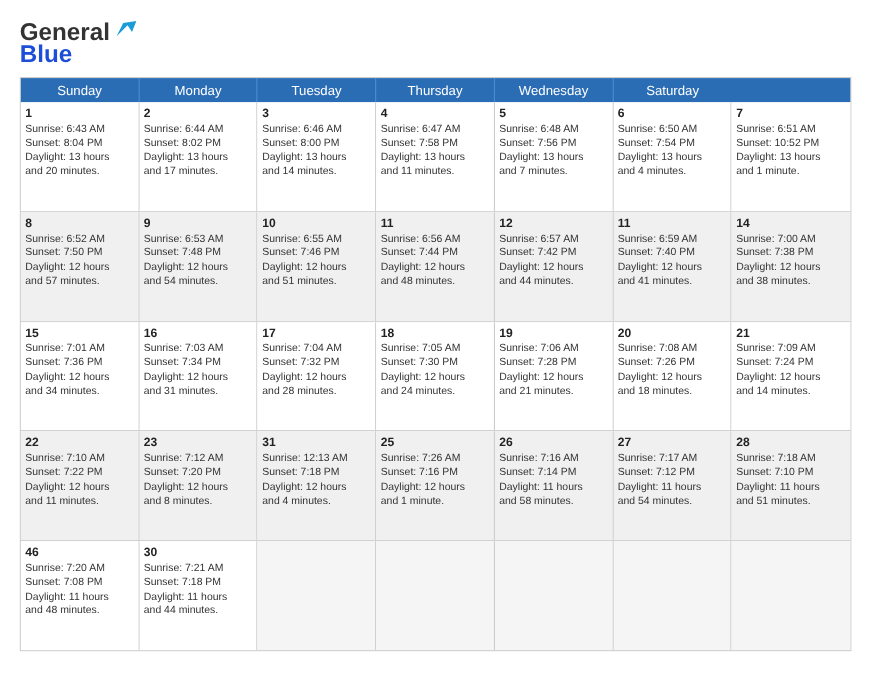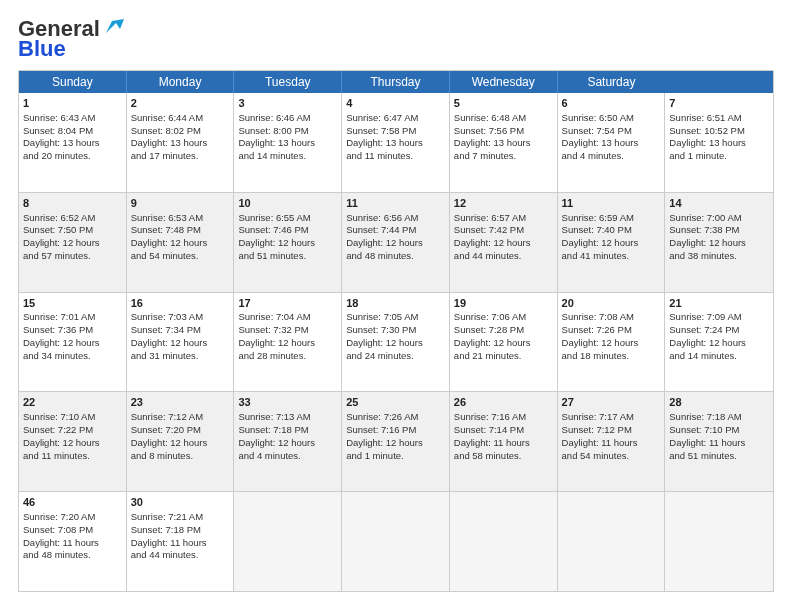--- a/index.html
+++ b/index.html
@@ -286,22 +286,22 @@
             <div>and 11 minutes.</div>
           </div>
           <div class="cal-cell shaded">
             <span class="day-num">23</span>
             <div>Sunrise: 7:12 AM</div>
             <div>Sunset: 7:20 PM</div>
             <div>Daylight: 12 hours</div>
             <div>and 8 minutes.</div>
           </div>
           <div class="cal-cell shaded">
-            <span class="day-num">33</span>
-            <div>Sunrise: 7:13 AM</div>
+            <span class="day-num">31</span>
+            <div>Sunrise: 12:13 AM</div>
             <div>Sunset: 7:18 PM</div>
             <div>Daylight: 12 hours</div>
             <div>and 4 minutes.</div>
           </div>
           <div class="cal-cell shaded">
             <span class="day-num">25</span>
             <div>Sunrise: 7:26 AM</div>
             <div>Sunset: 7:16 PM</div>
             <div>Daylight: 12 hours</div>
             <div>and 1 minute.</div>

